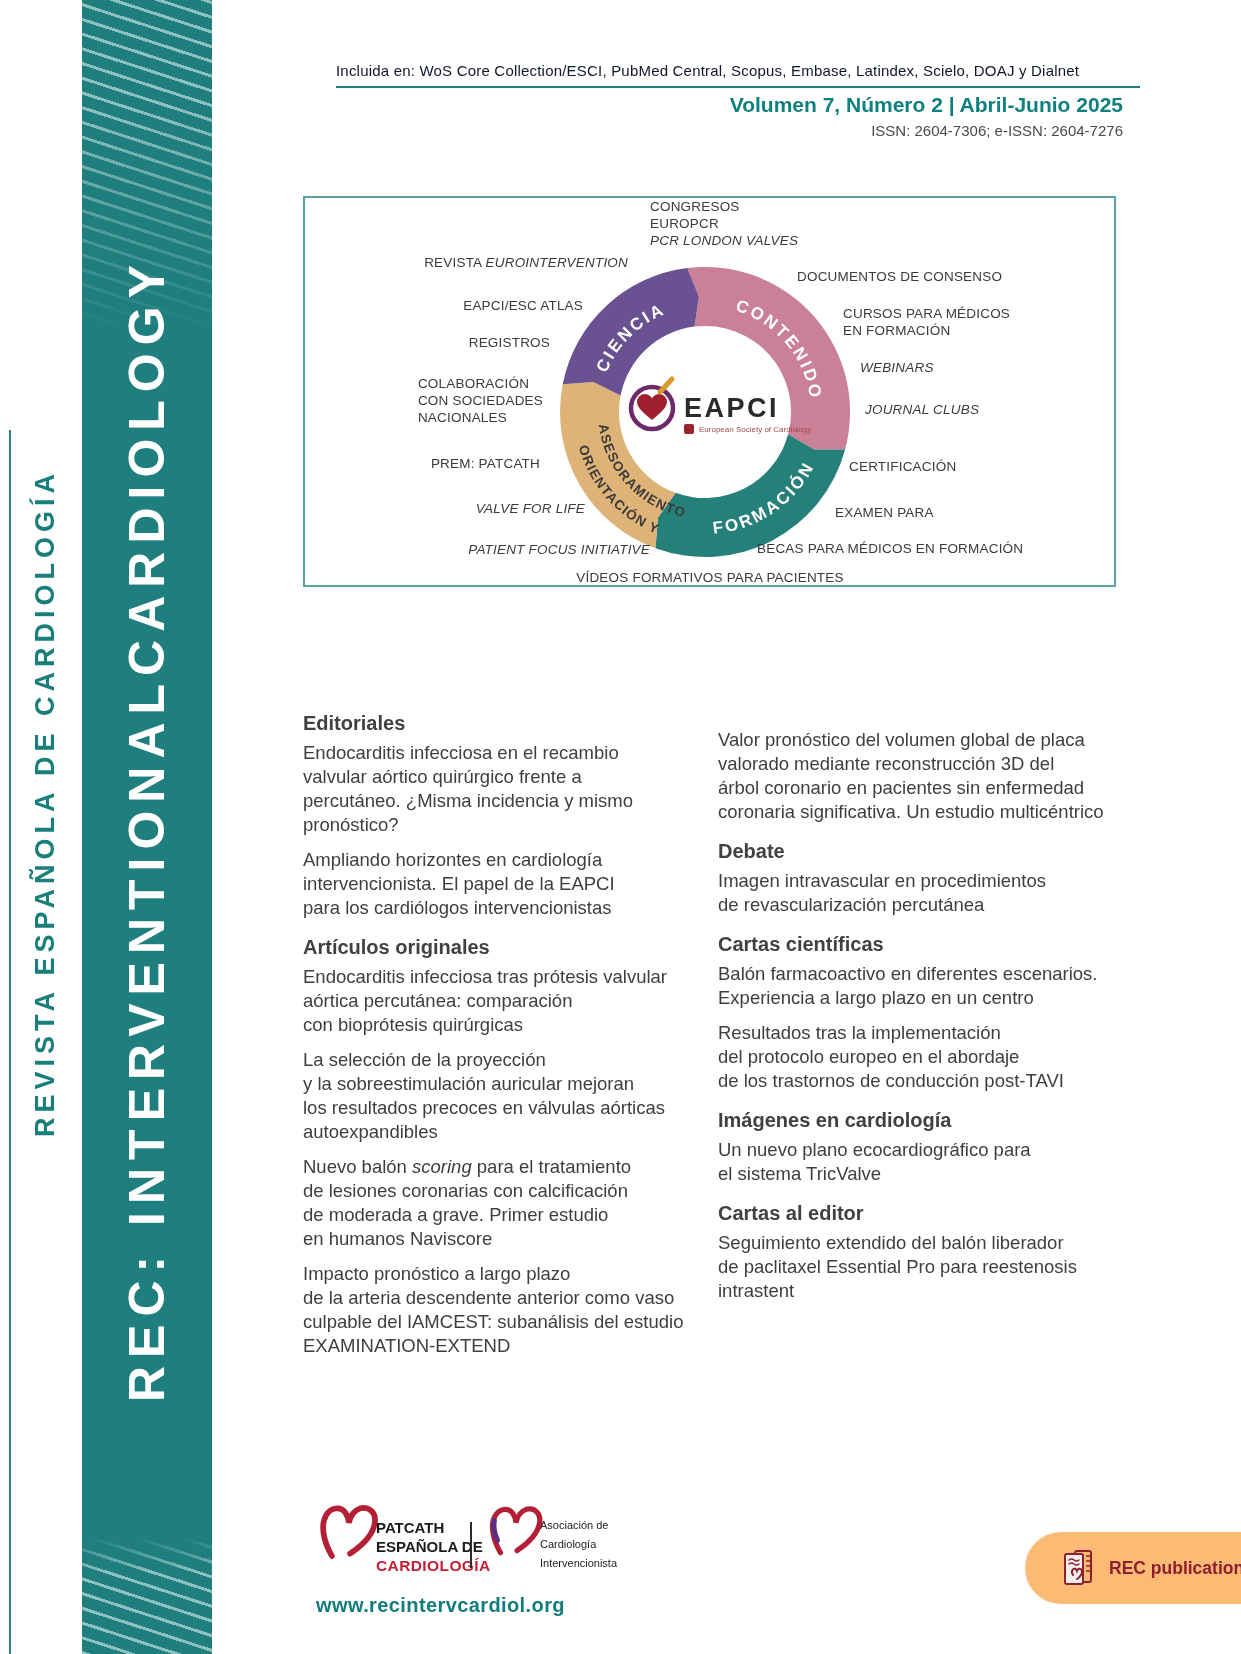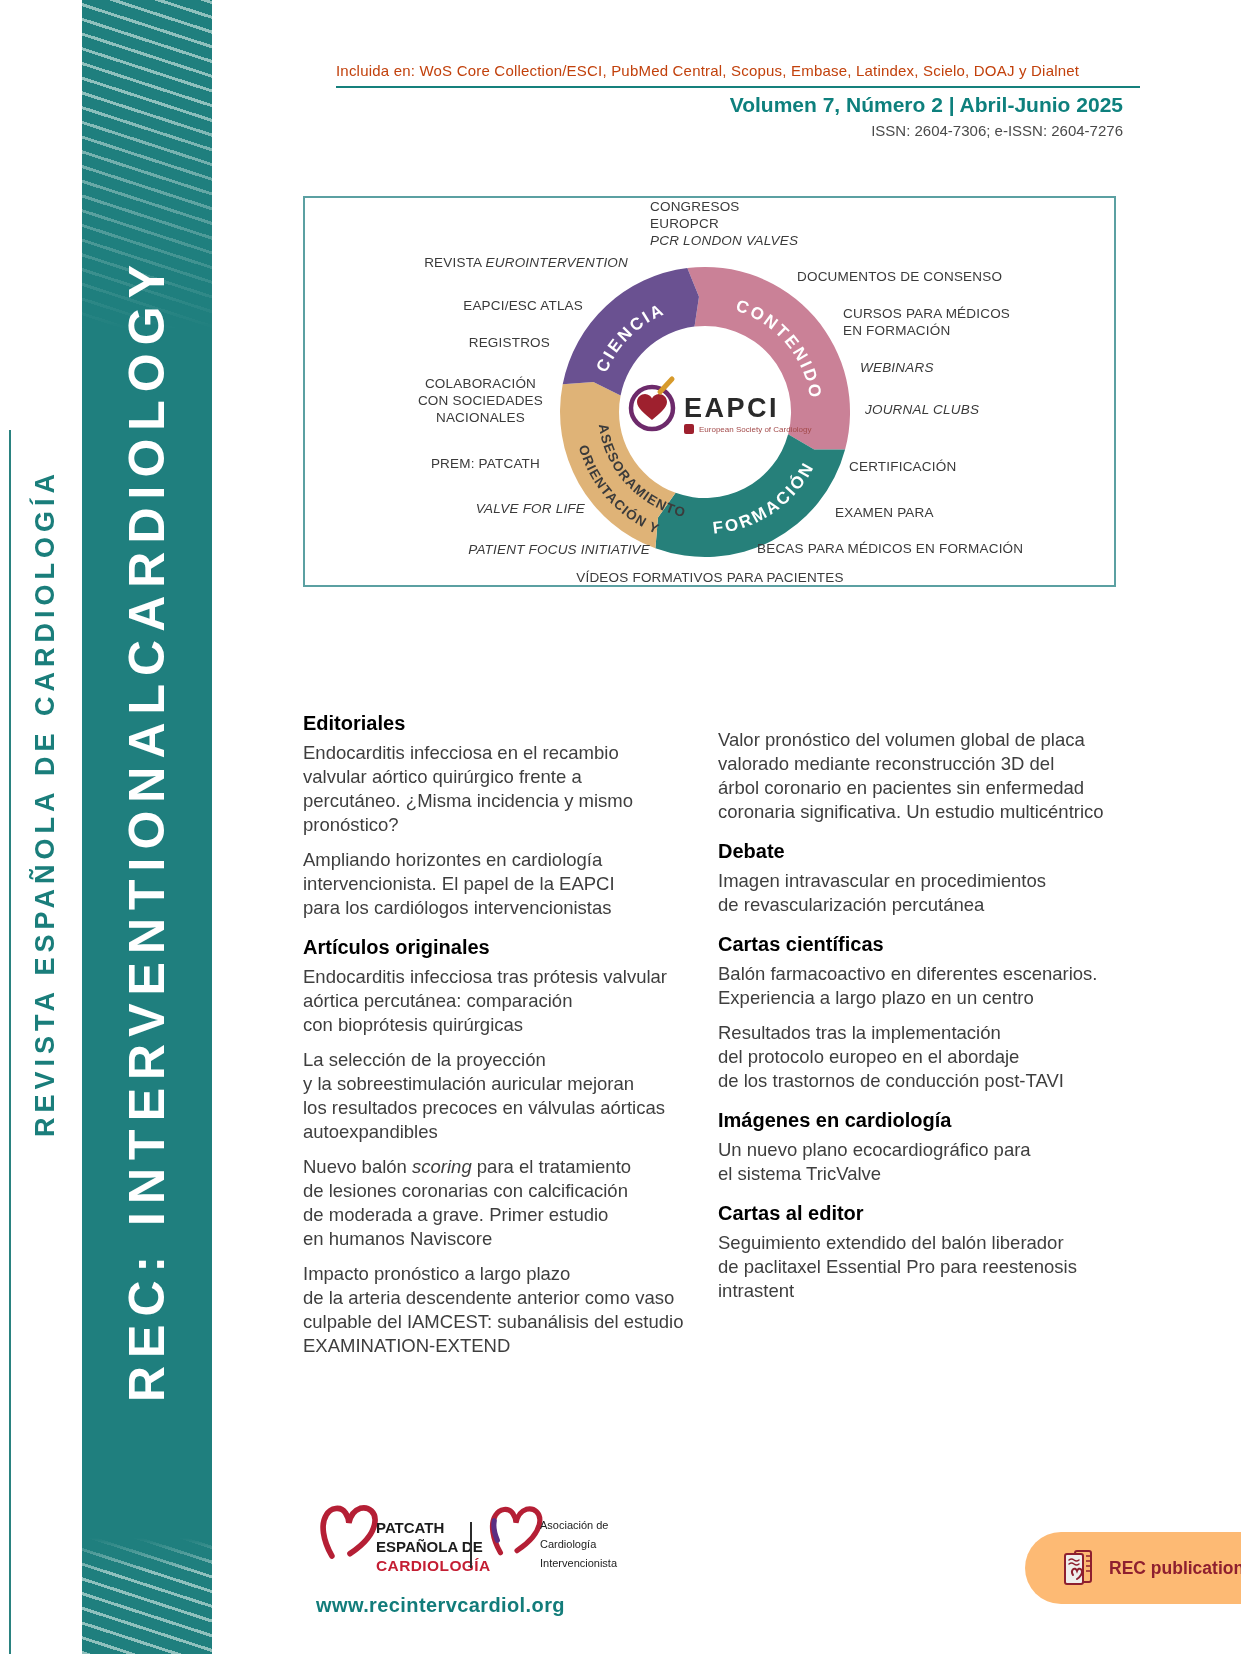--- a/index.html
+++ b/index.html
@@ -18,34 +18,34 @@
   #band-title{position:absolute;left:0;right:0;top:118px;bottom:112px;
      writing-mode:vertical-rl;transform:rotate(180deg);
      display:flex;align-items:center;justify-content:center;
      color:#fff;font-size:50px;font-weight:bold;letter-spacing:8px;white-space:nowrap;}
   #side-sub{position:absolute;left:16px;width:58px;top:415px;height:775px;
      writing-mode:vertical-rl;transform:rotate(180deg);
      display:flex;align-items:center;justify-content:center;
      color:#1A7E7B;font-size:27px;font-weight:600;letter-spacing:5px;white-space:nowrap;}
   #edge-line{position:absolute;left:9px;top:430px;bottom:0;width:2px;background:#2A8280;}
   
-  #included{position:absolute;left:336px;top:62px;font-size:15px;color:#c2410c;letter-spacing:.2px;}
+  #included{position:absolute;left:336px;top:62px;font-size:15px;color:#0f172a;letter-spacing:.2px;}
   #header-rule{position:absolute;left:336px;top:86px;width:804px;height:2px;background:#15807C;}
   #volume{position:absolute;right:118px;top:93px;font-size:21px;font-weight:bold;color:#0E807D;}
   #issn{position:absolute;right:118px;top:122px;font-size:15px;color:#4A4A4A;}
   
   #diagram-box{position:absolute;left:303px;top:196px;width:813px;height:391px;
      border:2px solid #5BA0A2;box-sizing:border-box;background:#fff;}
   #wheel-svg{position:absolute;left:303px;top:196px;}
   .wlabel{position:absolute;font-size:13.5px;line-height:17px;color:#3A3A3A;letter-spacing:.2px;white-space:nowrap;}
   .wlabel i{font-style:italic;}
   .pre{white-space:pre-line;}
   
   .col{position:absolute;}
-  .toc-h{font-size:20px;font-weight:bold;color:#000000;margin:16px 0 6px 0;}
+  .toc-h{font-size:20px;font-weight:bold;color:#404040;margin:16px 0 6px 0;}
   .toc-h.first{margin-top:0;}
   .toc-p{font-size:18.5px;line-height:24px;color:#3E3E3E;margin:0 0 11px 0;white-space:pre-line;}
   .toc-p i{font-style:italic;}
   
   .flogo{position:absolute;}
   #sec-text{position:absolute;left:376px;top:1518px;font-size:15px;line-height:19px;color:#1C1C1C;font-weight:600;}
   #sec-text .crimson{color:#C41E33;font-weight:bold;font-size:15.5px;letter-spacing:.4px;}
   #footer-divider{position:absolute;left:470px;top:1522px;width:2px;height:46px;background:#2B2B2B;}
   #aci-text{position:absolute;left:540px;top:1516px;font-size:11px;line-height:19px;color:#1C1C1C;}
   #website{position:absolute;left:316px;top:1594px;font-size:20px;font-weight:bold;color:#127C7A;letter-spacing:.4px;}
@@ -114,21 +114,21 @@
 
   <div class="wlabel" style="left:650px;top:198px"><span class="pre">CONGRESOS
 EUROPCR</span><br><i>PCR LONDON VALVES</i></div>
   <div class="wlabel" style="right:613px;top:254px;text-align:right"><span>REVISTA </span><i>EUROINTERVENTION</i></div>
   <div class="wlabel" style="left:797px;top:268px">DOCUMENTOS DE CONSENSO</div>
   <div class="wlabel" style="right:658px;top:297px">EAPCI/ESC ATLAS</div>
   <div class="wlabel pre" style="left:843px;top:305px">CURSOS PARA MÉDICOS
 EN FORMACIÓN</div>
   <div class="wlabel" style="right:691px;top:334px">REGISTROS</div>
   <div class="wlabel" style="left:860px;top:359px"><i>WEBINARS</i></div>
-  <div class="wlabel pre" style="right:698px;top:375px;text-align:center">COLABORACIÓN
+  <div class="wlabel pre" style="right:698px;top:375px;text-align:left">COLABORACIÓN
 CON SOCIEDADES
 NACIONALES</div>
   <div class="wlabel" style="left:865px;top:401px"><i>JOURNAL CLUBS</i></div>
   <div class="wlabel" style="right:701px;top:455px">PREM: PATCATH</div>
   <div class="wlabel" style="left:849px;top:458px">CERTIFICACIÓN</div>
   <div class="wlabel" style="right:656px;top:500px"><i>VALVE FOR LIFE</i></div>
   <div class="wlabel" style="left:835px;top:504px">EXAMEN PARA</div>
   <div class="wlabel" style="right:591px;top:541px"><i>PATIENT FOCUS INITIATIVE</i></div>
   <div class="wlabel" style="left:757px;top:540px">BECAS PARA MÉDICOS EN FORMACIÓN</div>
   <div class="wlabel" style="left:303px;top:569px;width:814px;text-align:center">VÍDEOS FORMATIVOS PARA PACIENTES</div>

